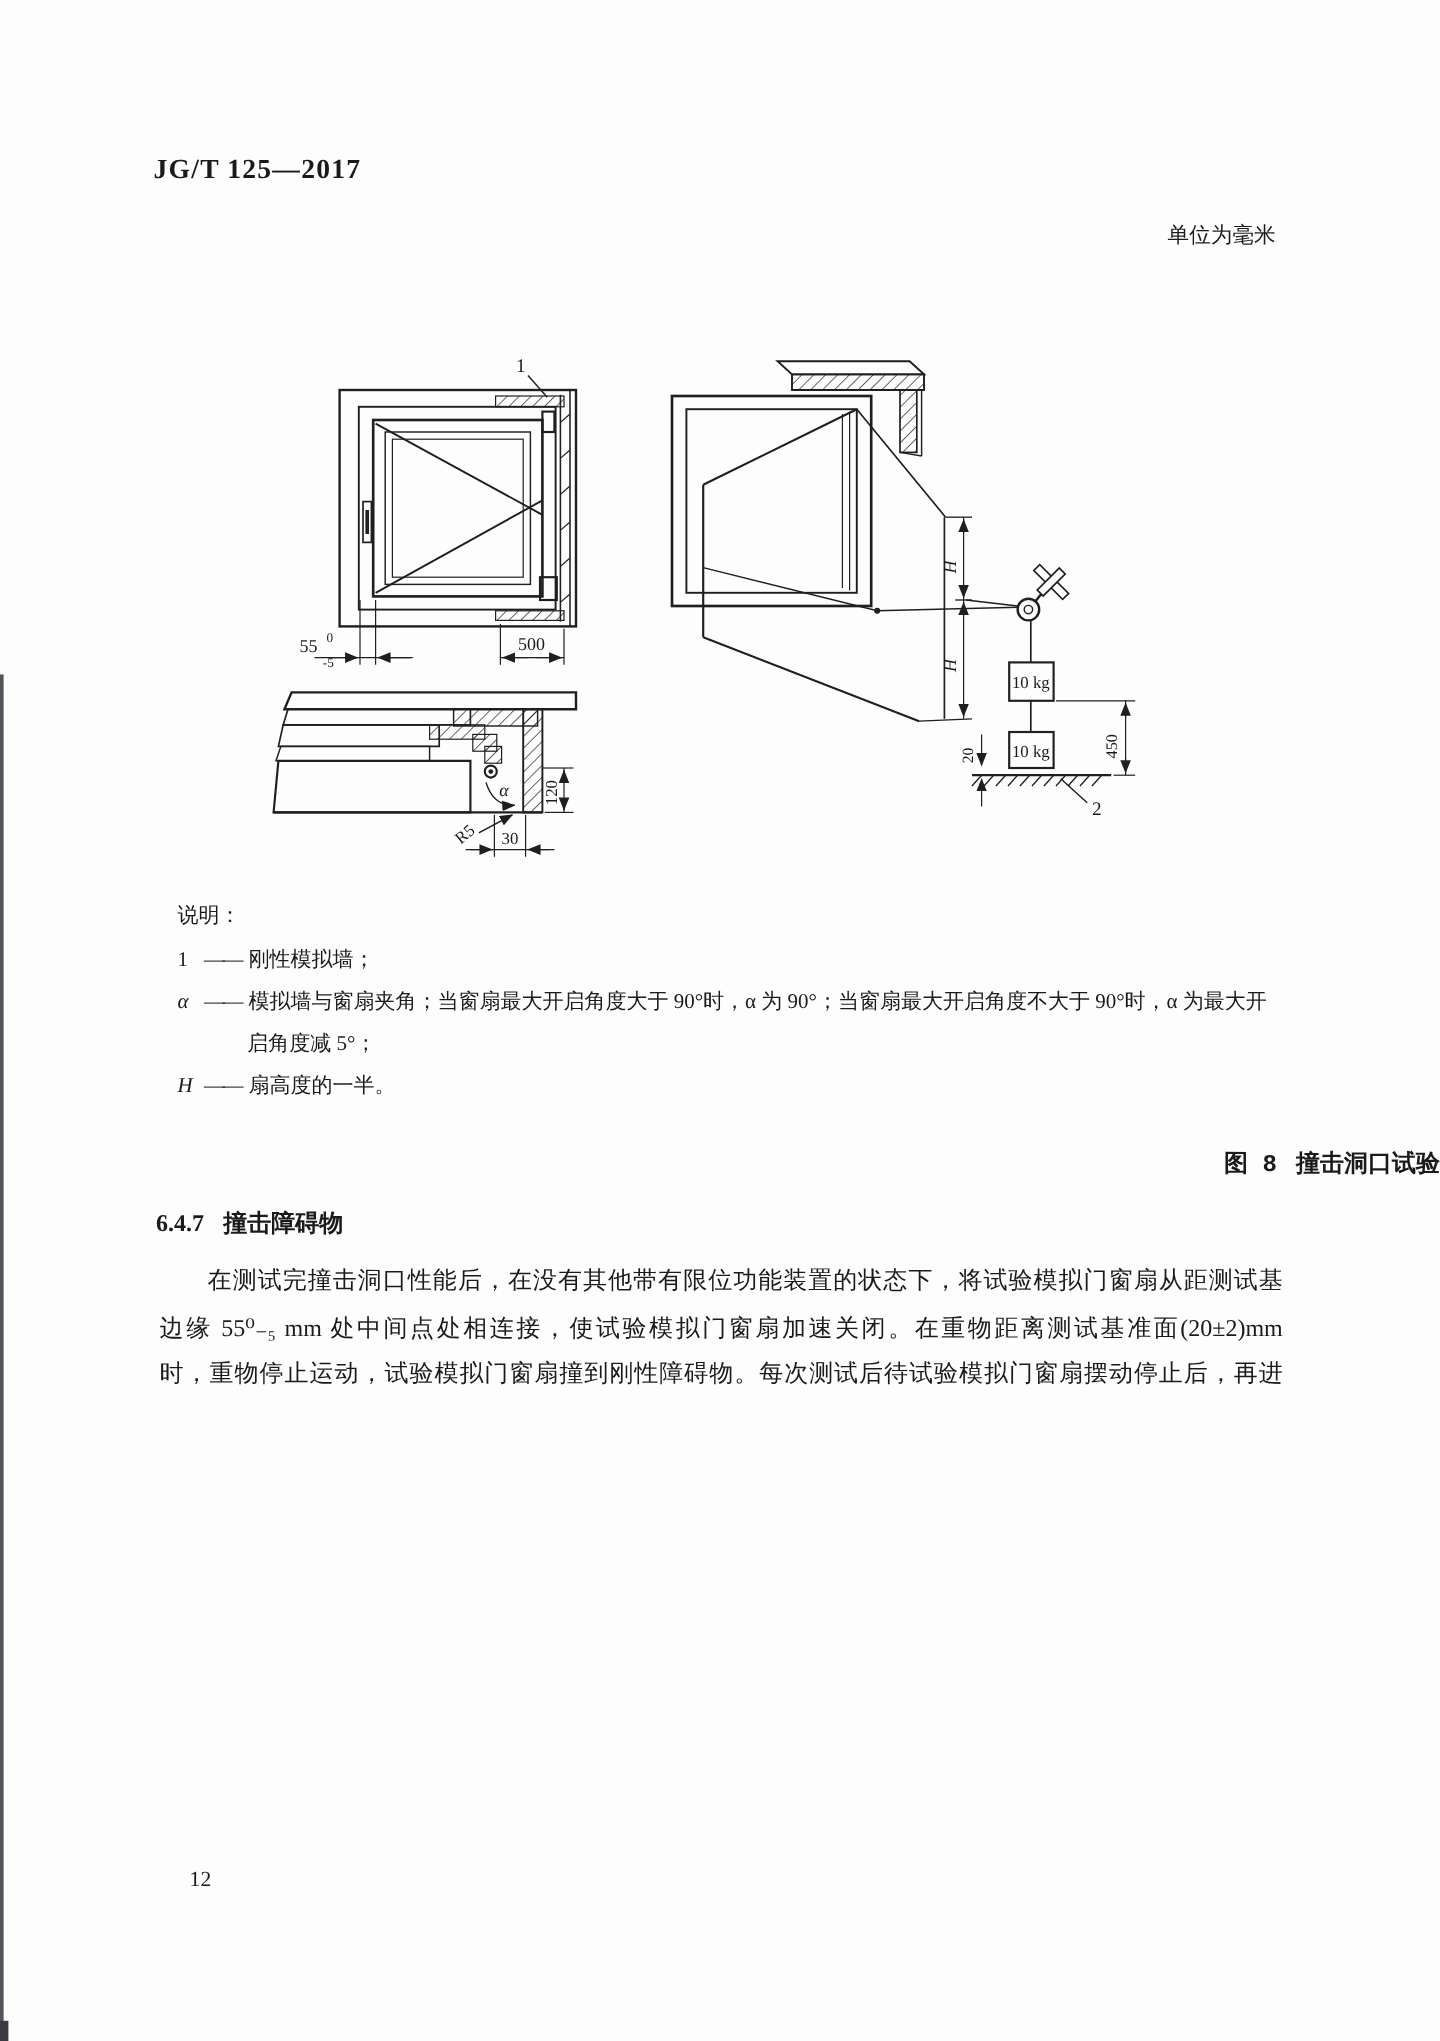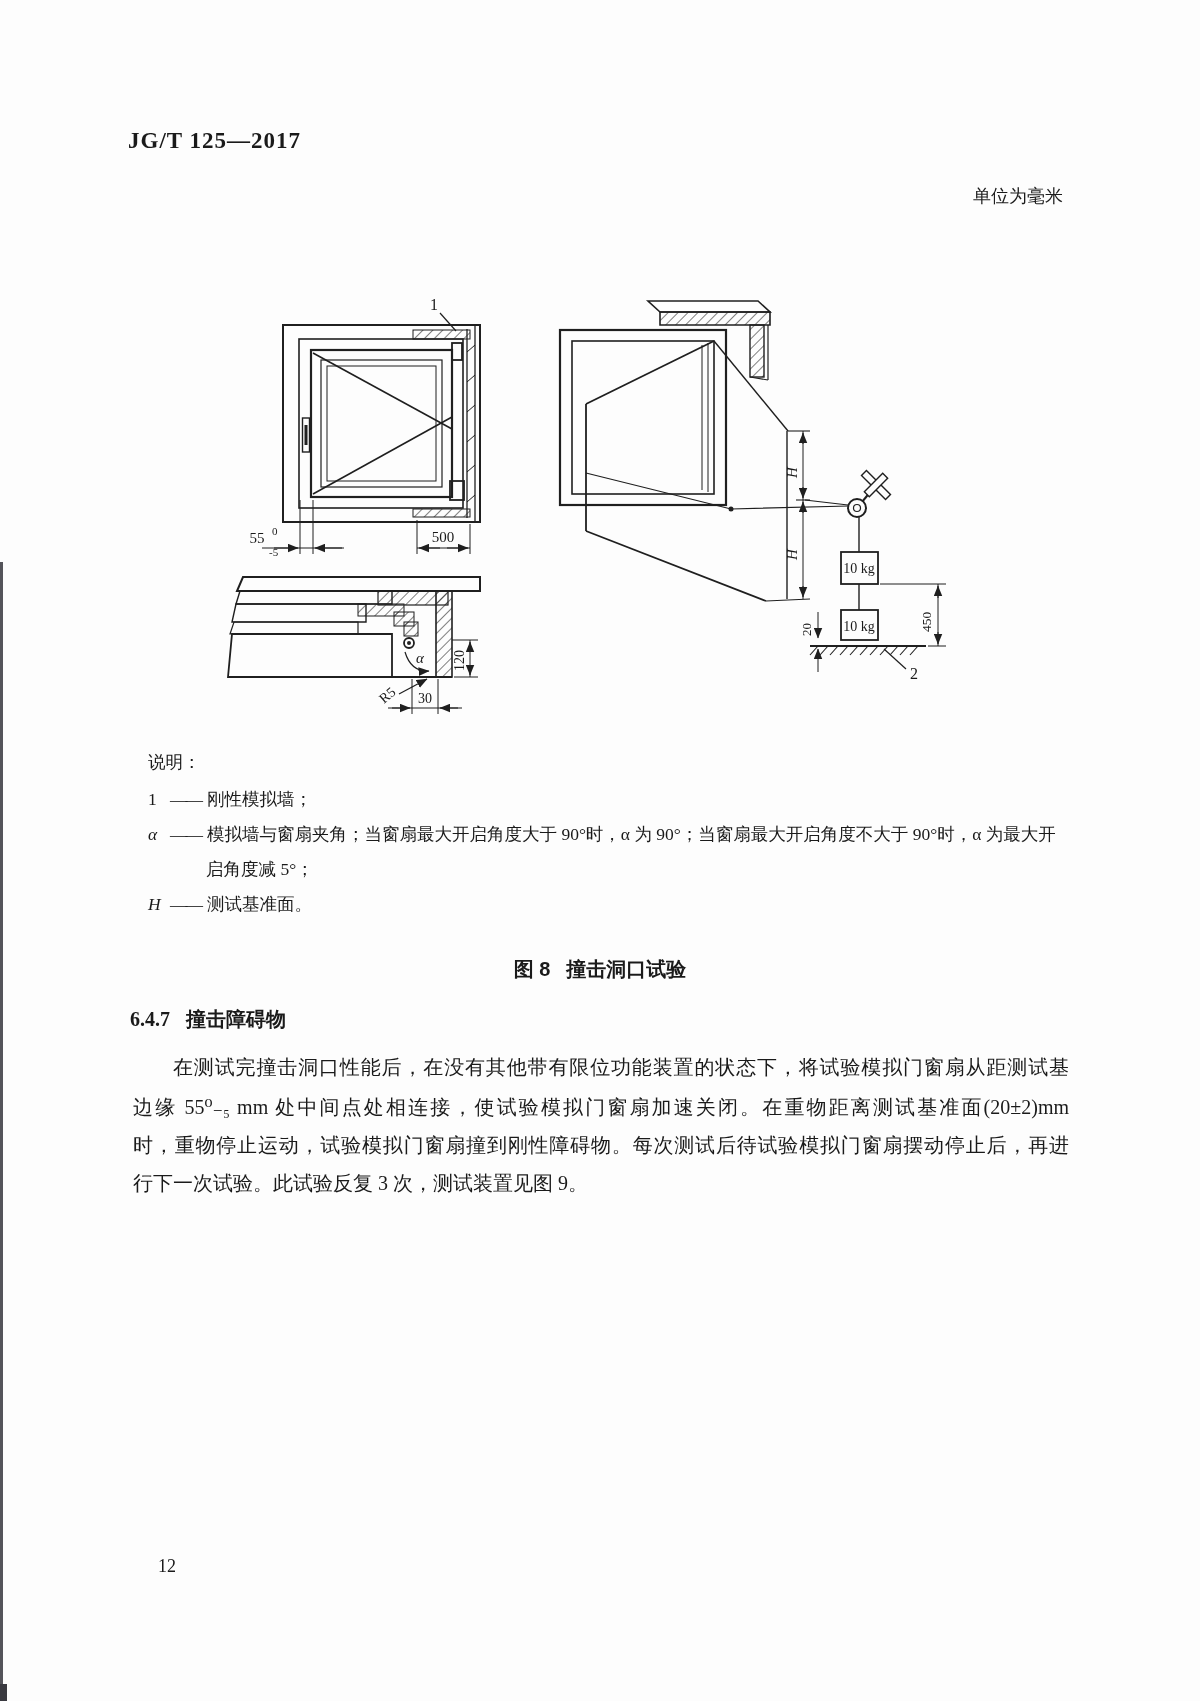--- a/index.html
+++ b/index.html
@@ -9,22 +9,22 @@
   #doc-number { left:128px; top:128px; font-size:23px; font-weight:bold; letter-spacing:1px; }
   #unit-note { right:137px; top:184px; font-size:18px; }
   #figure-svg { left:0; top:250px; }
   #legend { left:148px; top:750px; font-size:17.5px; }
   .legend-title { margin-bottom:14px; }
   .legend-row { white-space:nowrap; margin-bottom:13px; line-height:22px; }
   .legend-sym { display:inline-block; min-width:20px; }
   .ital { font-style:italic; }
   .legend-sep { display:inline-block; margin:0 6px 0 2px; letter-spacing:-2px; }
   .legend-cont { padding-left:58px; }
-  #fig-caption { left:0; right:0; top:956px; text-align:center;
-      font-family:Liberation Sans, sans-serif; font-weight:bold; font-size:20px; }
+  #fig-caption { left:0; right:0; top:956px; text-align:right;
+      font-family:Liberation Mono, monospace; font-weight:bold; font-size:20px; }
   #fig-caption .gap { display:inline-block; width:16px; }
   #section-heading { left:130px; top:1006px;
       font-family:Liberation Serif, serif; font-weight:bold; font-size:20px; }
   #section-heading .gap { display:inline-block; width:16px; }
   #paragraph { left:133px; top:1050px; width:936px; font-size:20px; }
   #paragraph .pline { line-height:38px; height:38px; overflow:visible; white-space:nowrap; }
   #paragraph .pline.just { white-space:normal; text-align:justify; text-align-last:justify; }
   #paragraph .pline.first { text-indent:2em;font-family:Liberation Mono, monospace; }
   #page-number { left:158px; top:1556px; font-size:18px; }
   #edge-artifact { left:0; top:562px; width:3px; height:1139px; background:#54545a; }
@@ -216,34 +216,33 @@
   <div class="legend-row">
     <span class="legend-sym">1</span><span class="legend-sep">——</span><span>刚性模拟墙；</span>
   </div>
   <div class="legend-row">
     <span class="legend-sym ital">α</span><span class="legend-sep">——</span><span>模拟墙与窗扇夹角；当窗扇最大开启角度大于 90°时，α 为 90°；当窗扇最大开启角度不大于 90°时，α 为最大开</span>
   </div>
   <div class="legend-row legend-cont">
     <span>启角度减 5°；</span>
   </div>
   <div class="legend-row">
-    <span class="legend-sym ital">H</span><span class="legend-sep">——</span><span>测试基准面。</span>
+    <span class="legend-sym ital">H</span><span class="legend-sep">——</span><span>扇高度的一半。</span>
   </div>
 </div>
 
 <div class="abs" id="fig-caption">
   <span>图 8</span><span class="gap"></span><span>撞击洞口试验</span>
 </div>
 
 <div class="abs" id="section-heading">
   <span>6.4.7</span><span class="gap"></span><span>撞击障碍物</span>
 </div>
 
 <div class="abs" id="paragraph">
   <div class="pline just first">在测试完撞击洞口性能后，在没有其他带有限位功能装置的状态下，将试验模拟门窗扇从距测试基</div>
   <div class="pline just">边缘 55⁰₋₅ mm 处中间点处相连接，使试验模拟门窗扇加速关闭。在重物距离测试基准面(20±2)mm</div>
   <div class="pline just">时，重物停止运动，试验模拟门窗扇撞到刚性障碍物。每次测试后待试验模拟门窗扇摆动停止后，再进</div>
-  <div class="pline">行下一次试验。此试验反复 3 次，测试装置见图 9。</div>
 </div>
 
 <div class="abs" id="page-number">12</div>
 <div class="abs" id="edge-artifact"></div>
 <div class="abs" id="edge-blob"></div>
 
 </body></html>

